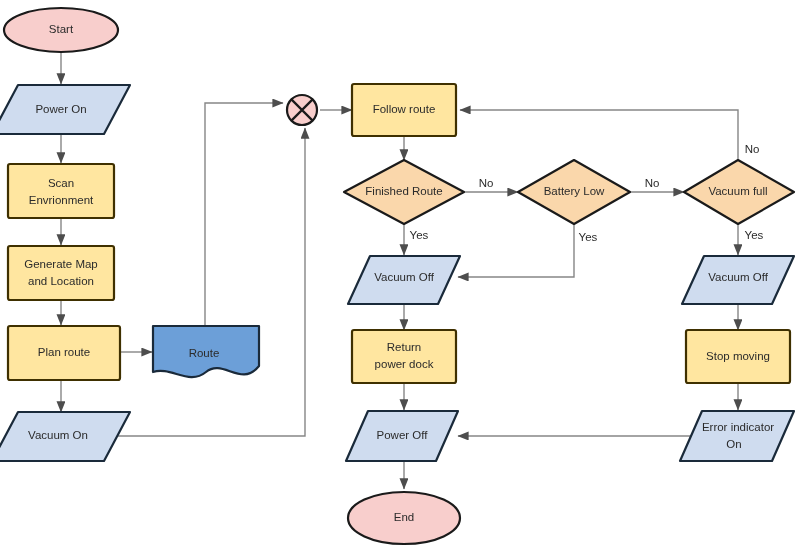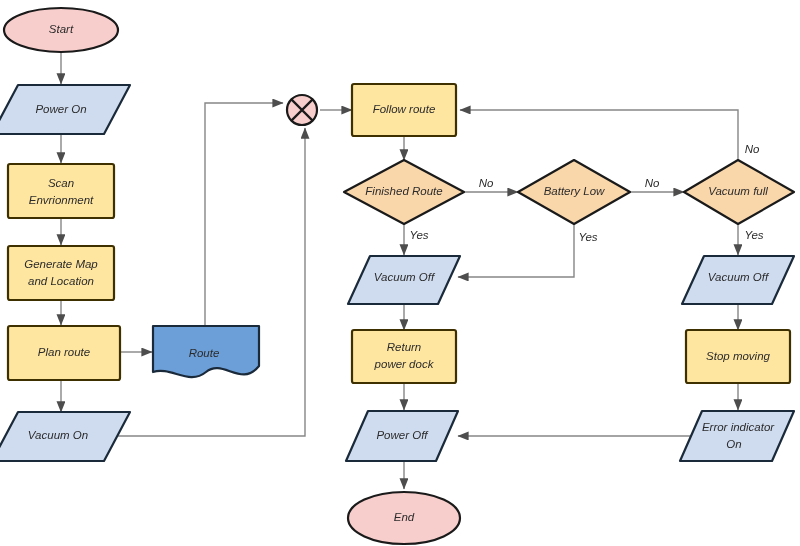--- a/index.html
+++ b/index.html
@@ -9,21 +9,20 @@
   }
   body {
     font-family: "Liberation Sans", sans-serif;
   }
   #canvas {
     position: relative;
     width: 800px;
     height: 546px;
     background: #ffffff;
     overflow: hidden;
-    font-style: italic;
   }
   #flow-svg {
     position: absolute;
     left: 0;
     top: 0;
     width: 800px;
     height: 546px;
   }
   .node-text {
     font-family: "Liberation Sans", sans-serif;

